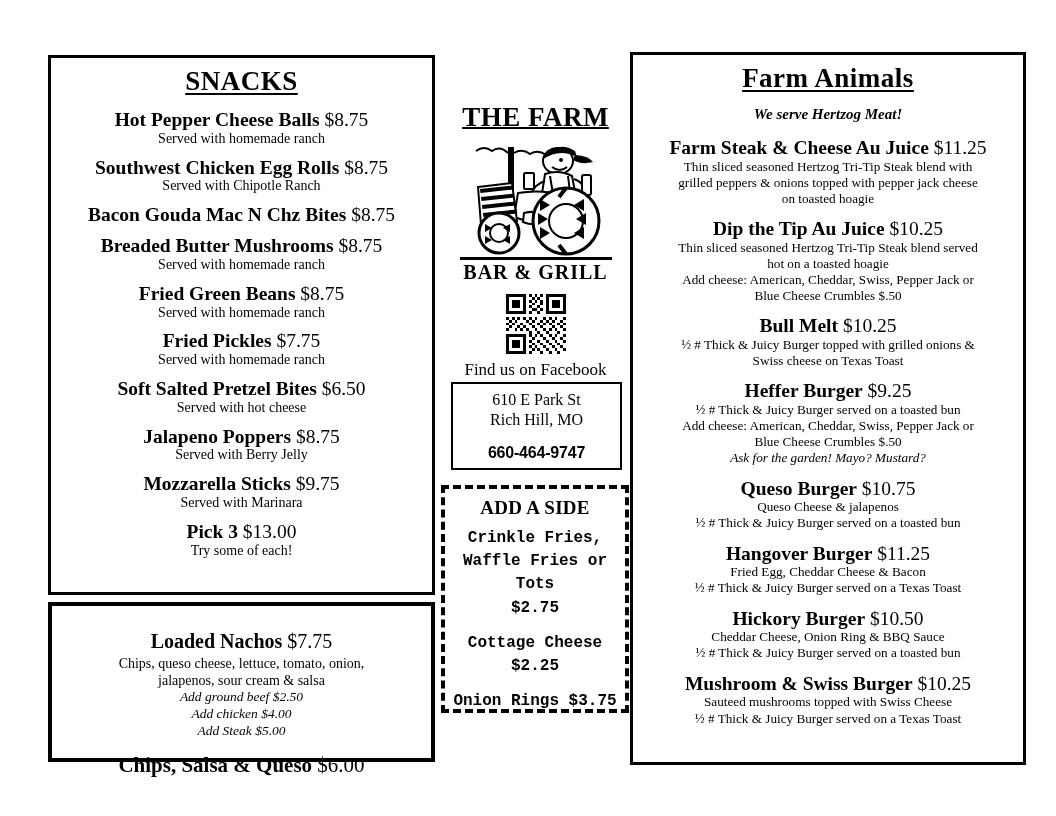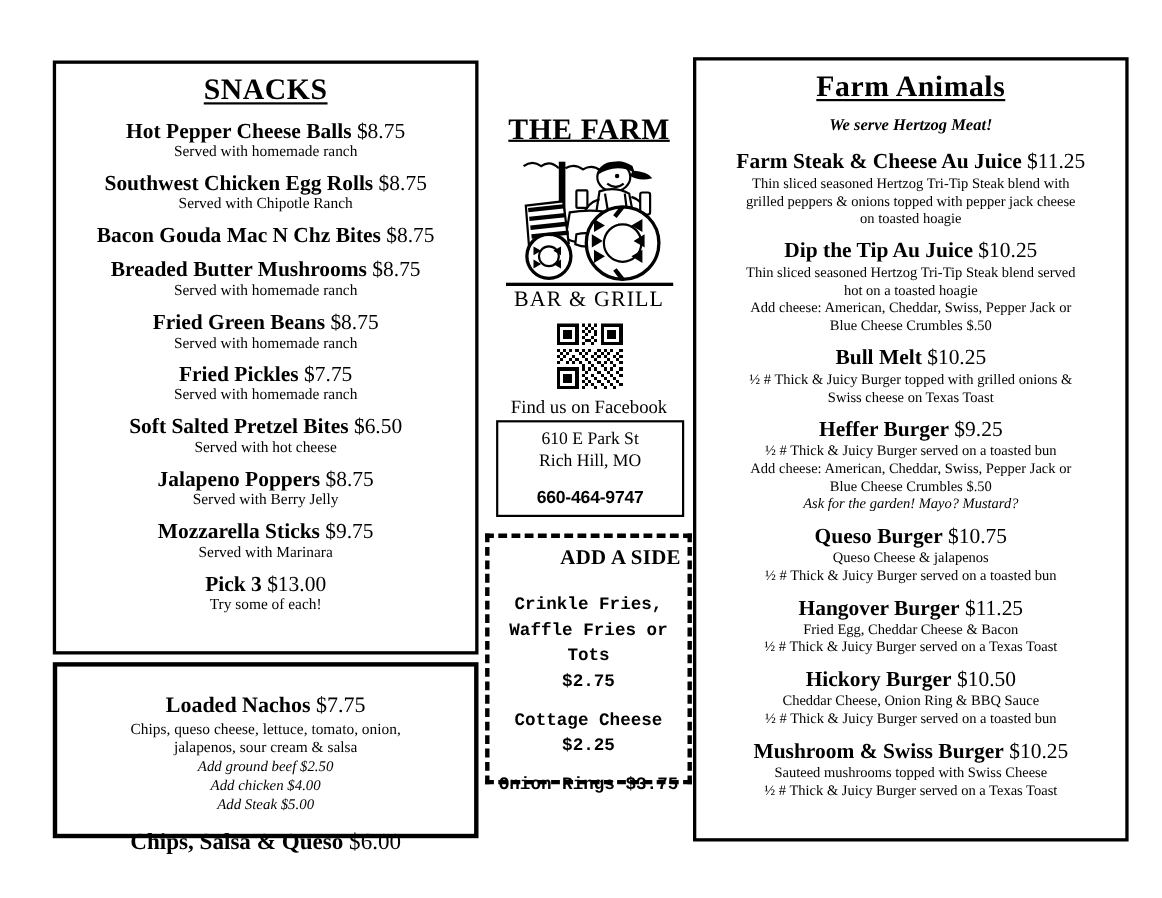--- a/index.html
+++ b/index.html
@@ -75,37 +75,37 @@
     position: absolute; left: 443px; top: 104px; width: 185px;
     display: flex; flex-direction: column; align-items: center;
   }
   .logo-title {
     font-weight: bold; font-size: 27px; letter-spacing: 0.5px;
     text-decoration: underline; text-underline-offset: 1px;
     font-family: "Liberation Serif", serif; line-height: 1;
   }
   .logo-art { width: 148px; height: 132px; margin-top: -2px; }
   .logo-sub {
-    font-weight: normal; font-size: 20px; letter-spacing: 1px;
+    font-weight: bold; font-size: 20px; letter-spacing: 1px;
     margin-top: -4px; border-top: 3px solid #000; width: 152px;
     text-align: center; padding-top: 1px;
   }
   .qr { margin-top: 10px; }
   .fb-text { font-size: 17px; margin-top: 6px; text-align: center; }
 
   .addr-line { font-size: 16px; line-height: 1.25; text-align: center; }
   .addr-phone {
     font-family: "Liberation Sans", sans-serif; font-weight: bold;
     font-size: 16px; margin-top: 14px; text-align: center; letter-spacing: -0.2px;
   }
 
   
   .side-title {
-    text-align: right; font-weight: bold; font-size: 19px;
-    font-family: "Liberation Serif", serif; margin-bottom: 20px; letter-spacing: 0.3px;
+    text-align: center; font-weight: bold; font-size: 19px;
+    font-family: "Liberation Serif", serif; margin-bottom: 8px; letter-spacing: 0.3px;
   }
   .side-item { text-align: center; font-weight: bold; font-size: 16px; line-height: 1.45; font-family: Liberation Mono, monospace; }
   .side-gap { height: 12px; }
 </style>
 </head>
 <body>
 
 <div class="page">
 
   <div class="panel-snacks">

